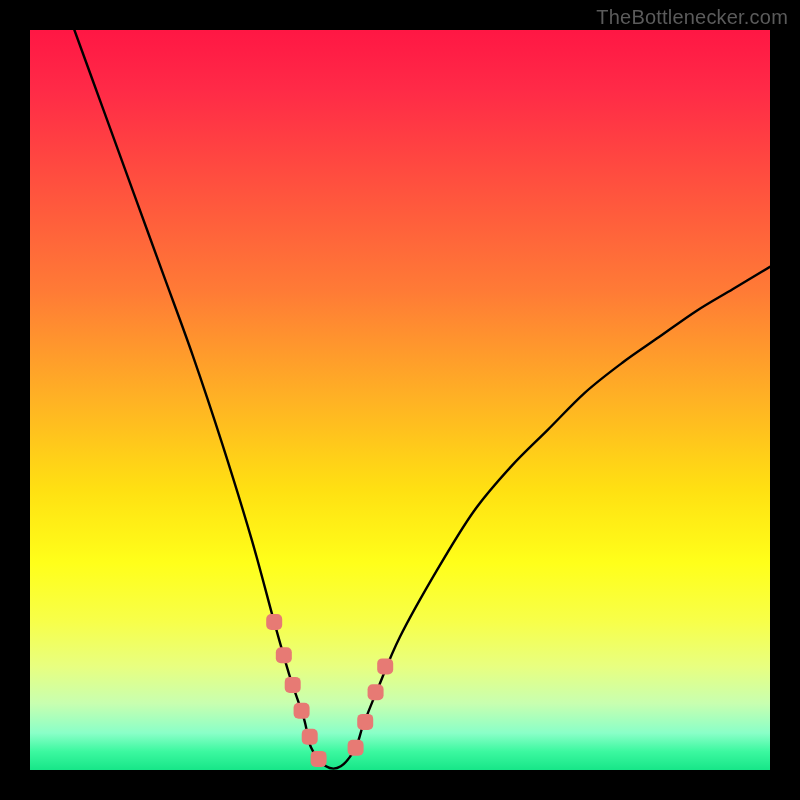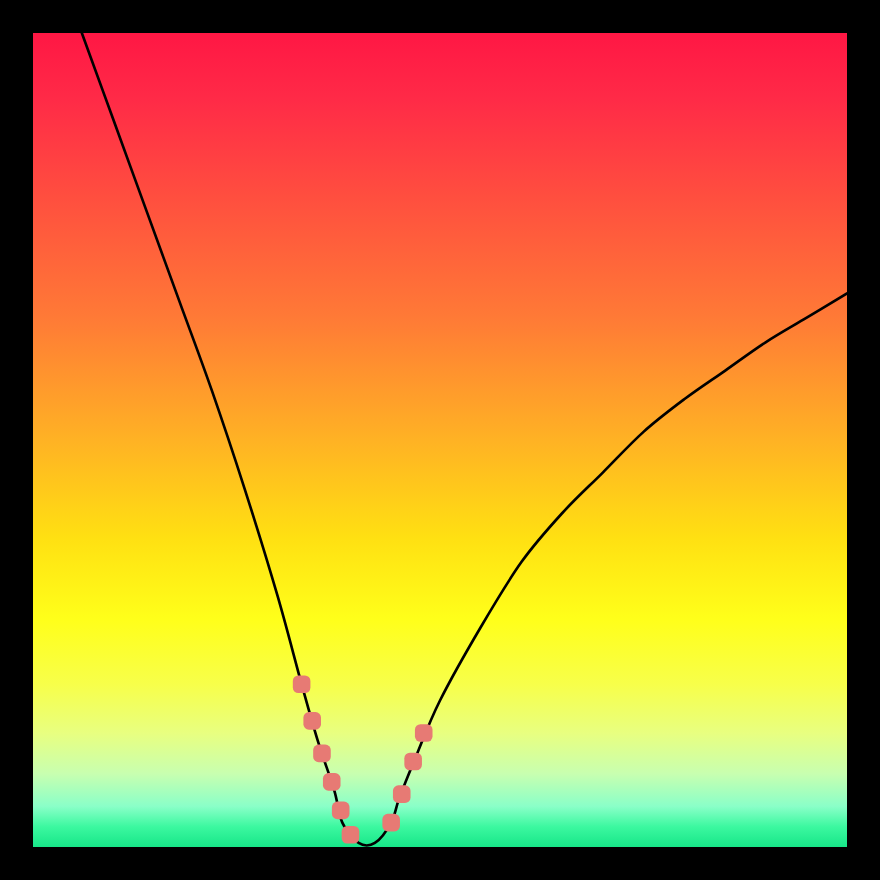--- a/index.html
+++ b/index.html
@@ -90,14 +90,15 @@
           <rect x="280.60" y="720.90" width="16" height="16" rx="5" ry="5" fill="#e77a74"></rect>
           <rect x="317.60" y="709.80" width="16" height="16" rx="5" ry="5" fill="#e77a74"></rect>
           <rect x="327.22" y="683.90" width="16" height="16" rx="5" ry="5" fill="#e77a74"></rect>
           <rect x="337.58" y="654.30" width="16" height="16" rx="5" ry="5" fill="#e77a74"></rect>
           <rect x="347.20" y="628.40" width="16" height="16" rx="5" ry="5" fill="#e77a74"></rect>
         </g>
     </svg>
 
   </div>
 
+  <div class="watermark">TheBottlenecker.com</div>
 
 </div>
 
 </body></html>

